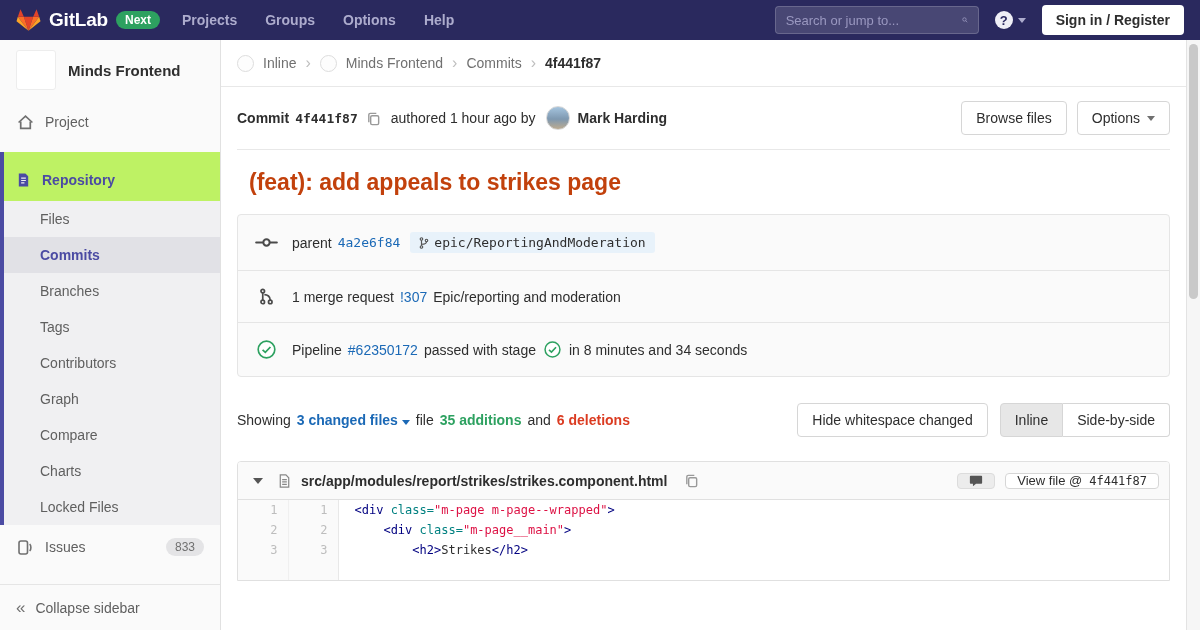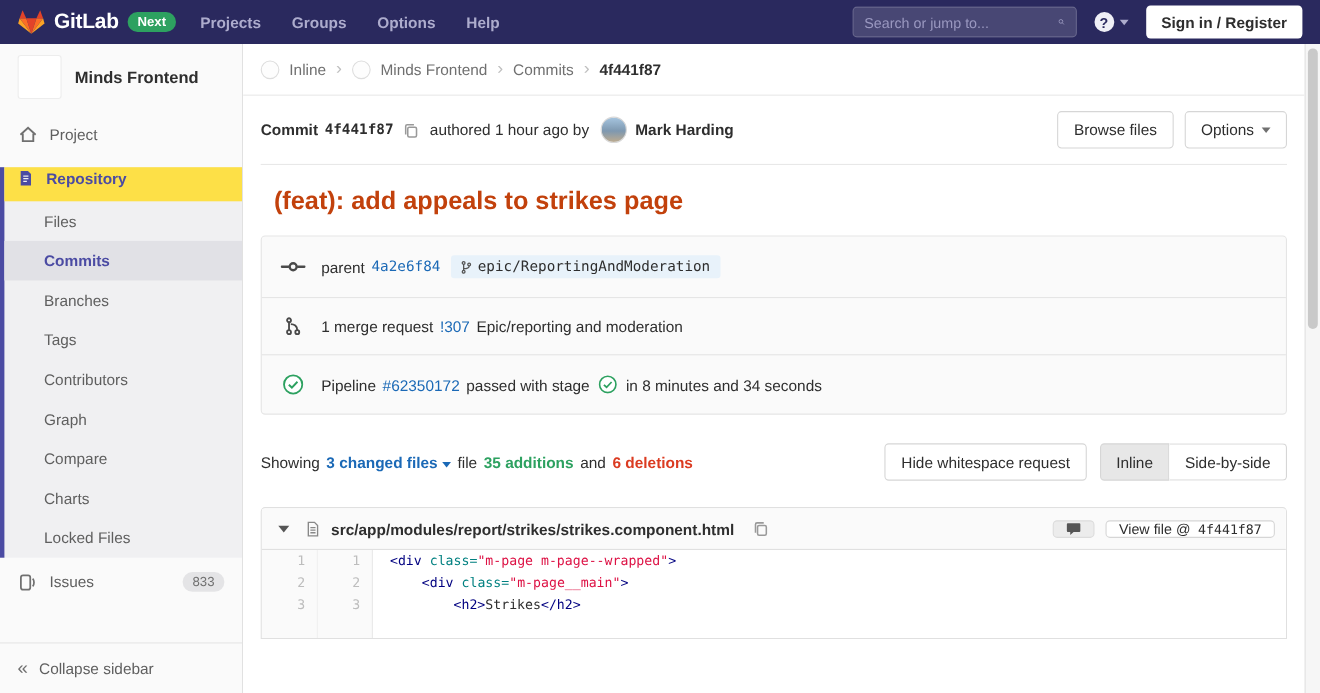--- a/index.html
+++ b/index.html
@@ -24,21 +24,21 @@
   .signin-btn { background:#fff; color:#2e2e2e; font-weight:600; font-size:14px; border:none; border-radius:4px; height:30px; padding:0 14px; cursor:pointer; }
 
   
   .sidebar { position:absolute; top:40px; left:0; width:221px; height:590px; background:#fafafa; border-right:1px solid #e1e1e1; }
   .ctx-header { display:flex; align-items:center; gap:12px; padding:10px 16px; height:60px; }
   .project-avatar { width:40px; height:40px; background:#fff; border:1px solid #ededed; border-radius:3px; }
   .ctx-title { font-weight:700; font-size:15px; color:#2e2e2e; }
   .side-item { display:flex; align-items:center; gap:11px; padding:13px 16px; color:#5f5f5f; font-size:14px; cursor:pointer; }
   .side-item .icon { width:18px; height:18px; flex:none; display:flex; align-items:center; justify-content:center; }
   .side-section { background:#f0f0f2; border-left:4px solid #4b4ba3; margin-top:8px; }
-  .section-head { display:flex; align-items:center; gap:11px; padding:2px 16px 13px 12px; background:#fde047; color:#4b4ba3; font-weight:700; cursor:pointer; }
+  .section-head { display:flex; align-items:center; gap:11px; padding:20px 16px 13px 12px; background:#bef264; color:#4b4ba3; font-weight:700; cursor:pointer; }
   .sub-item { padding:10px 16px 10px 36px; color:#5f5f5f; font-size:14px; cursor:pointer; }
   .sub-item.active { background:#e1e1e6; color:#4b4ba3; font-weight:700; }
   .issues-row { margin-top:0; }
   .count-badge { margin-left:auto; background:#e4e4e6; color:#707070; font-size:12px; padding:2px 9px; border-radius:9px; }
   .collapse-row { position:absolute; bottom:0; left:0; width:100%; border-top:1px solid #e5e5e5; display:flex; align-items:center; gap:10px; padding:14px 16px; color:#5f5f5f; cursor:pointer; background:#fafafa; }
   .collapse-glyph { font-size:17px; color:#707070; line-height:1; }
 
   
   .main { position:absolute; top:40px; left:221px; width:965px; height:590px; background:#fff; overflow:hidden; }
   .crumbs { height:47px; display:flex; align-items:center; gap:9px; padding:0 16px; border-bottom:1px solid #e8e8e8; color:#707070; }
@@ -314,21 +314,21 @@
       </span>
       <span class="gap6"></span>
       <span>file</span>
       <span class="gap6"></span>
       <span class="bold-green">35 additions</span>
       <span class="gap6"></span>
       <span>and</span>
       <span class="gap6"></span>
       <span class="bold-red">6 deletions</span>
       <div class="toolbar-right">
-        <button class="btn">Hide whitespace request</button>
+        <button class="btn">Hide whitespace changed</button>
         <div class="btn-group">
           <button class="btn seg-active">Inline</button>
           <button class="btn">Side-by-side</button>
         </div>
       </div>
     </div>
 
     <div class="file-card">
       <div class="file-header">
         <span class="tri-down"></span>

